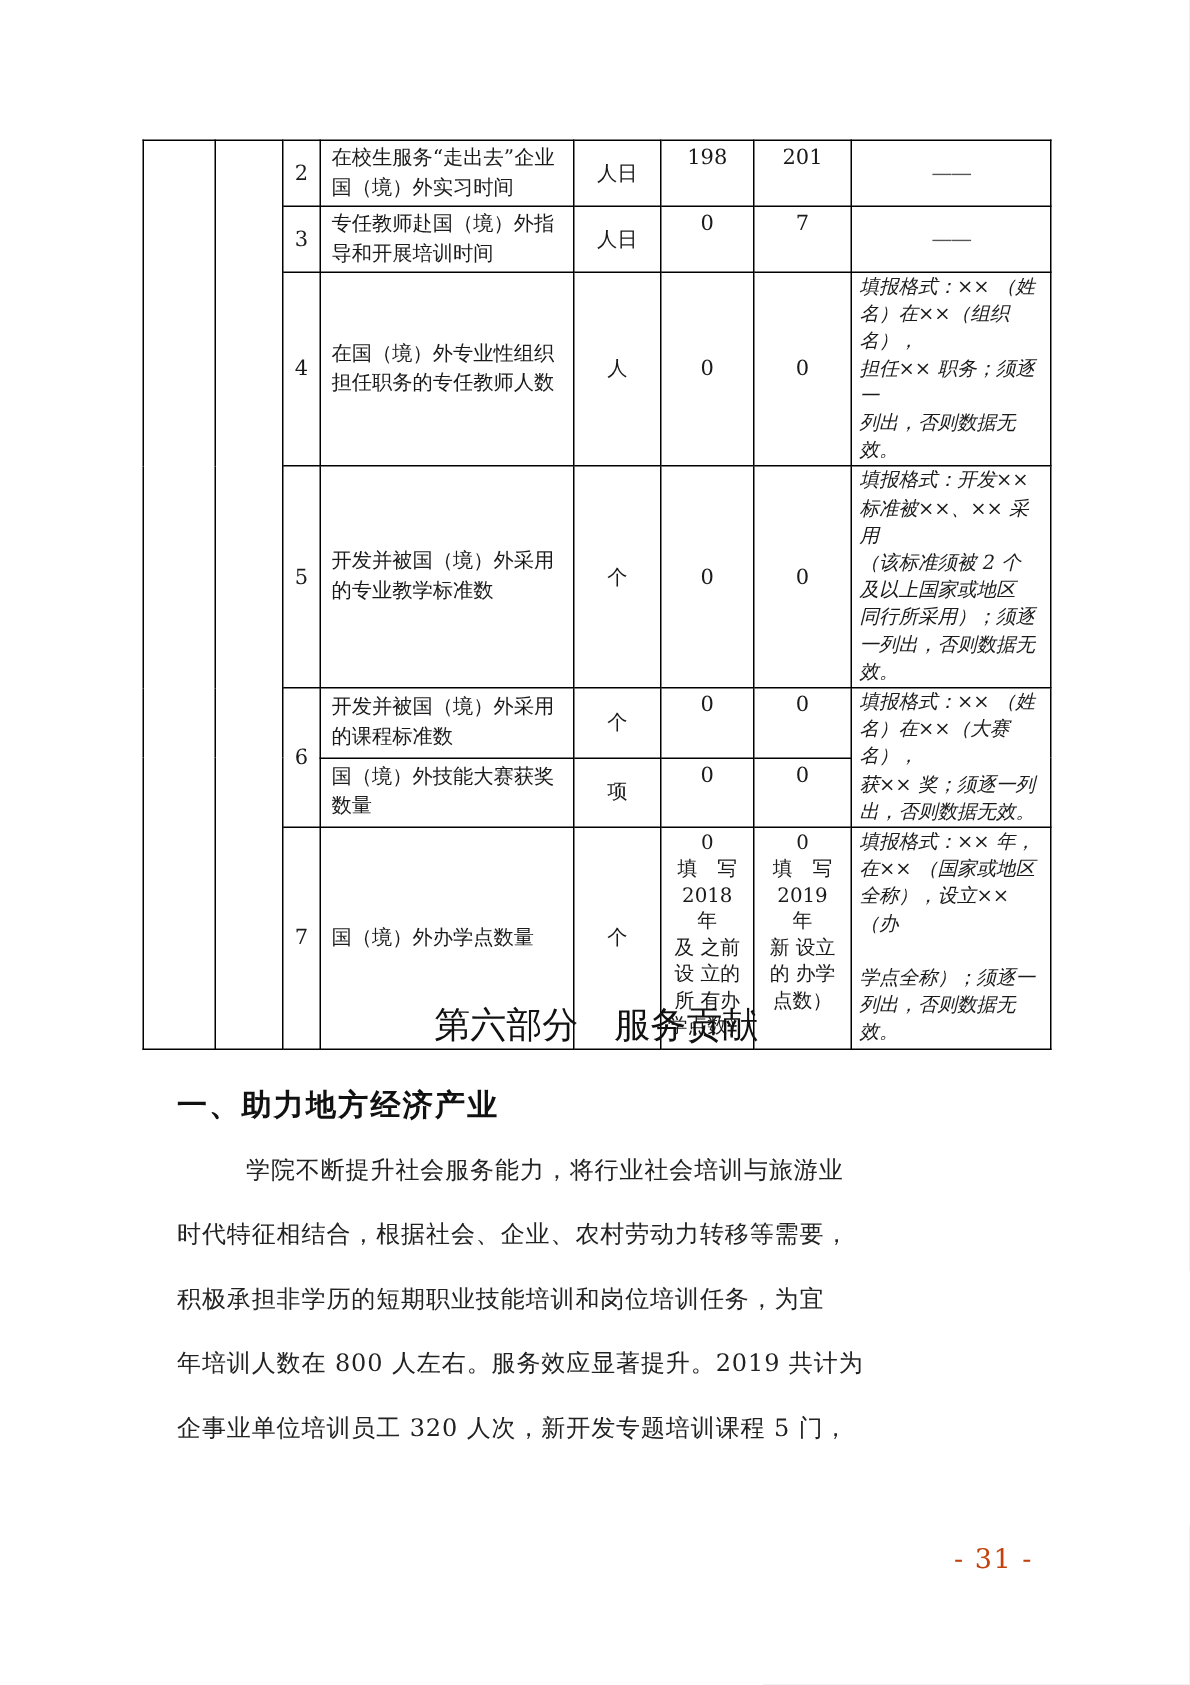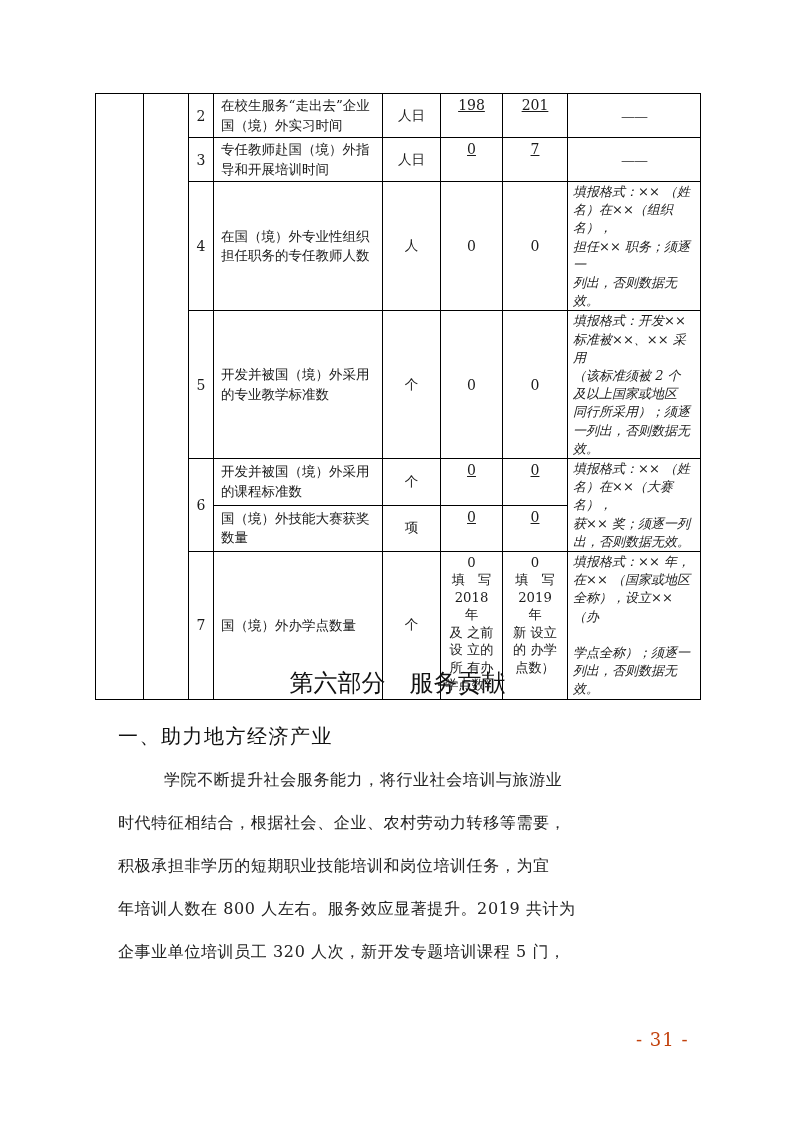--- a/index.html
+++ b/index.html
@@ -25,21 +25,21 @@
     padding:0;
     font-size:13.5px;
     vertical-align:middle;
     overflow:hidden;
   }
   .report td.catcol { background:#fff; }
   .report td.no   { text-align:center; font-size:14px; }
   .report td.item { padding:2px 2px 2px 7px; line-height:19.5px; white-space:pre-line; text-align:left;margin-left:44px; }
   .report td.unit { text-align:center; }
   .report td.val  { text-align:center; font-size:14px; }
-  .report td.val-top { vertical-align:top; padding-top:3px;text-decoration:underline; }
+  .report td.val-top { vertical-align:top; padding-top:3px; }
   .report td.multi {
     white-space:pre-line; text-align:center;
     font-size:13.2px; line-height:17.4px;
     vertical-align:top; padding-top:2px;
   }
   .report td.note {
     white-space:pre-line; text-align:left;
     vertical-align:top;
     padding:1px 3px 0 5px;
     font-size:13px; line-height:18.2px;font-style:italic;
@@ -49,21 +49,21 @@
   
   .section-title {
     position:absolute; left:95px; top:667px; width:605px;
     margin:0; text-align:center;
     font-family:"DejaVu Sans","Liberation Sans",sans-serif;
     font-size:24px; font-weight:normal; color:#111;
     white-space:pre;
   }
   .subsection-title {
     position:absolute; left:118px; top:723px; margin:0;
-    font-size:20px; font-weight:normal; color:#111;
+    font-size:20px; font-weight:bold; color:#111;
     letter-spacing:1.5px;
   }
   .body-para {
     position:absolute; left:118px; top:758px; width:565px;
     font-size:16px; letter-spacing:0.6px; color:#222;
   }
   .body-para .line { line-height:43px; height:43px; white-space:nowrap; }
   .body-para .line.first { text-indent:46px; }
 
   .page-number {

